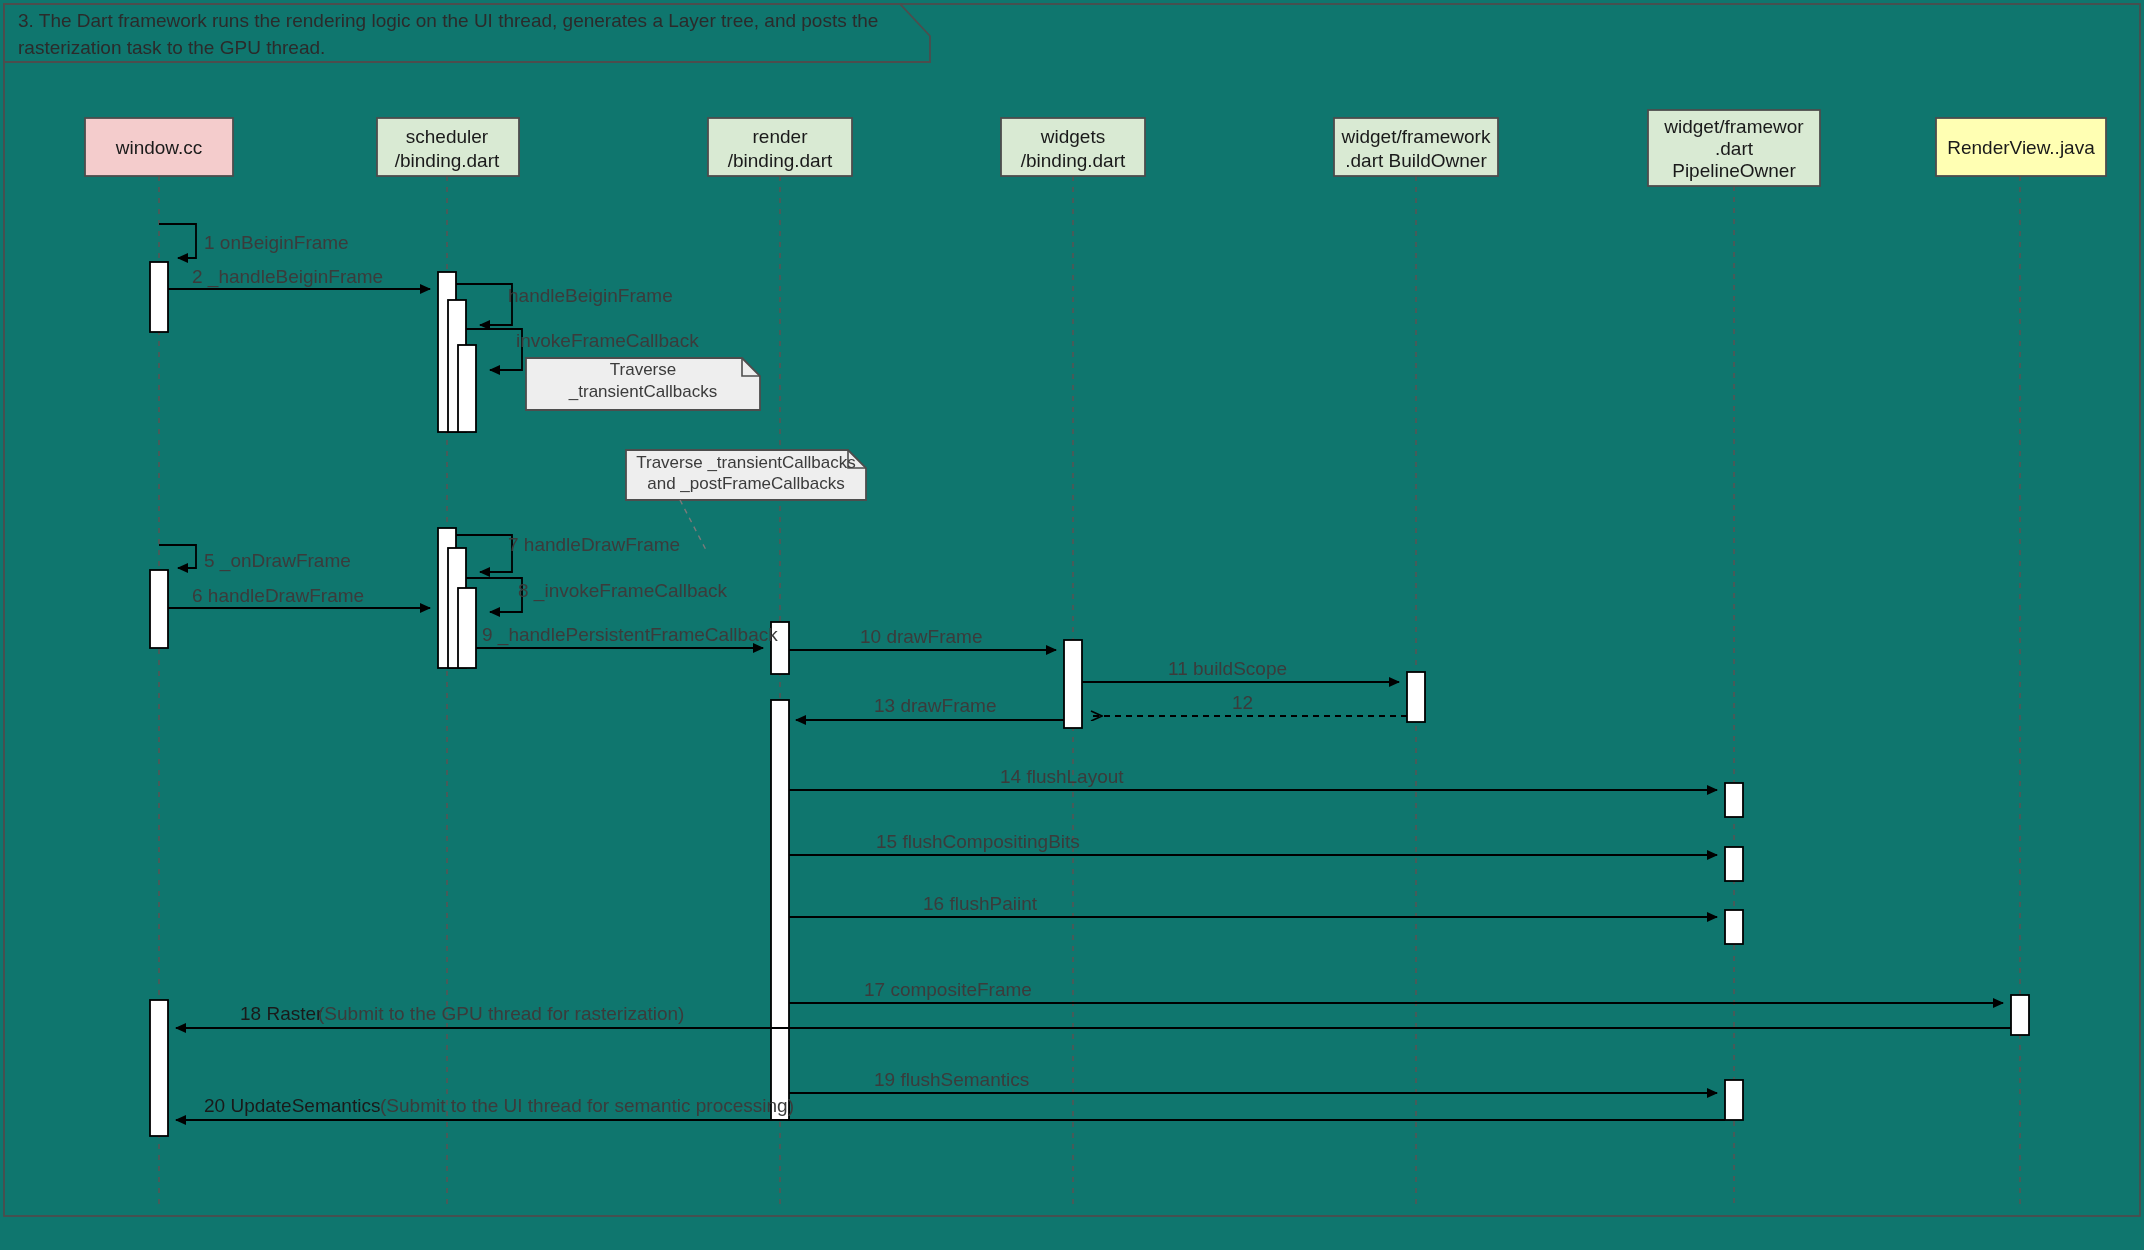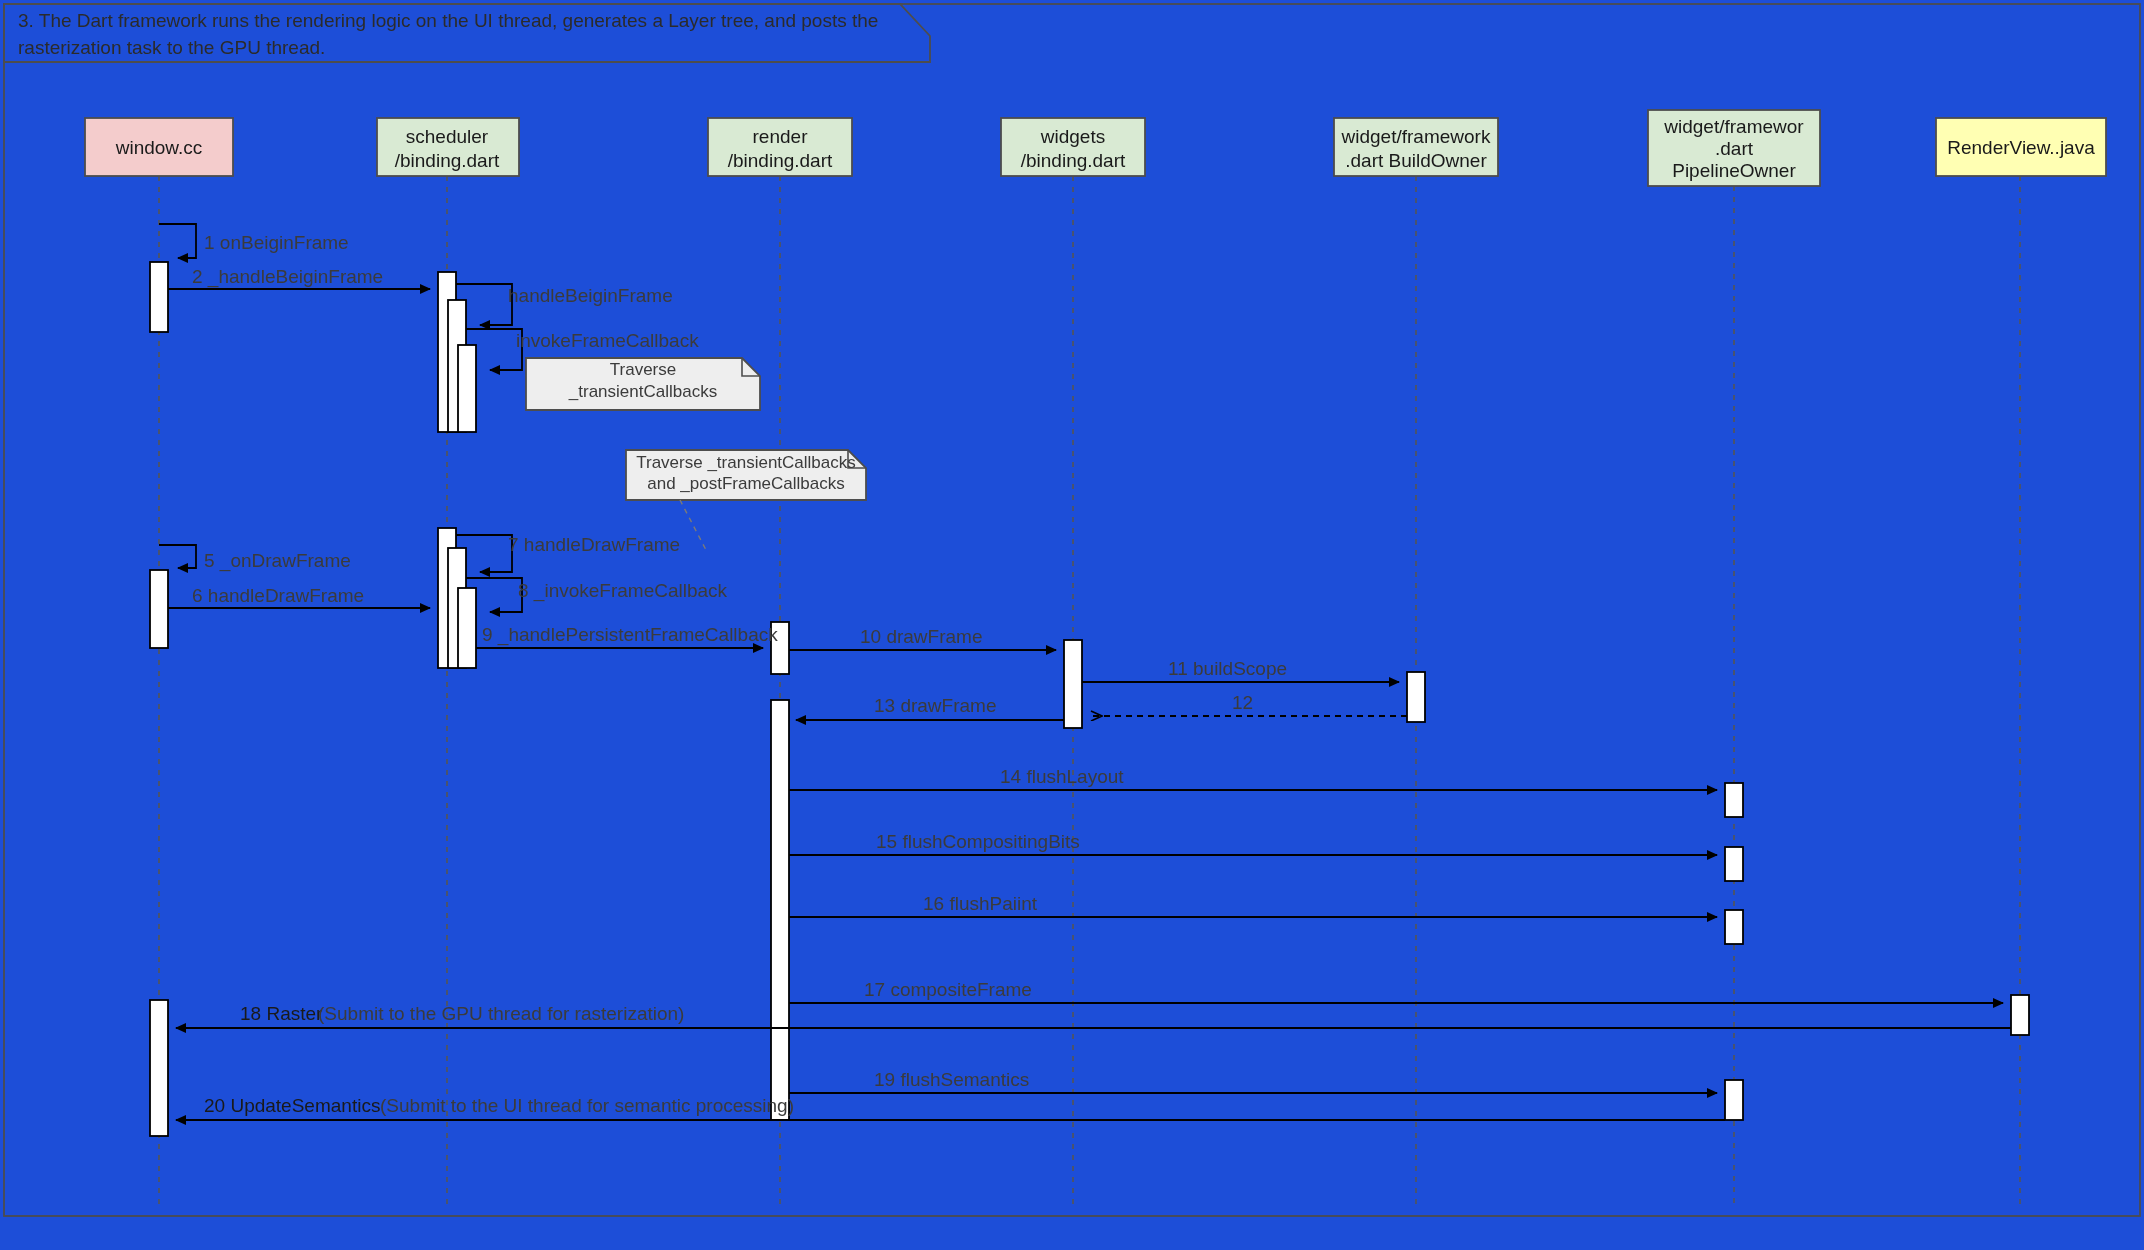--- a/index.html
+++ b/index.html
@@ -7,21 +7,21 @@
     padding: 0;
     background: #ffffff;
   }
   body {
     font-family: "Liberation Sans", sans-serif;
   }
   #canvas {
     position: relative;
     width: 2144px;
     height: 1250px;
-    background: #1d4ed8;
+    background: #0f766e;
     overflow: hidden;
   }
   svg.diagram {
     position: absolute;
     left: 0;
     top: 0;
     width: 2144px;
     height: 1250px;
   }
   .lifeline-box-text {

